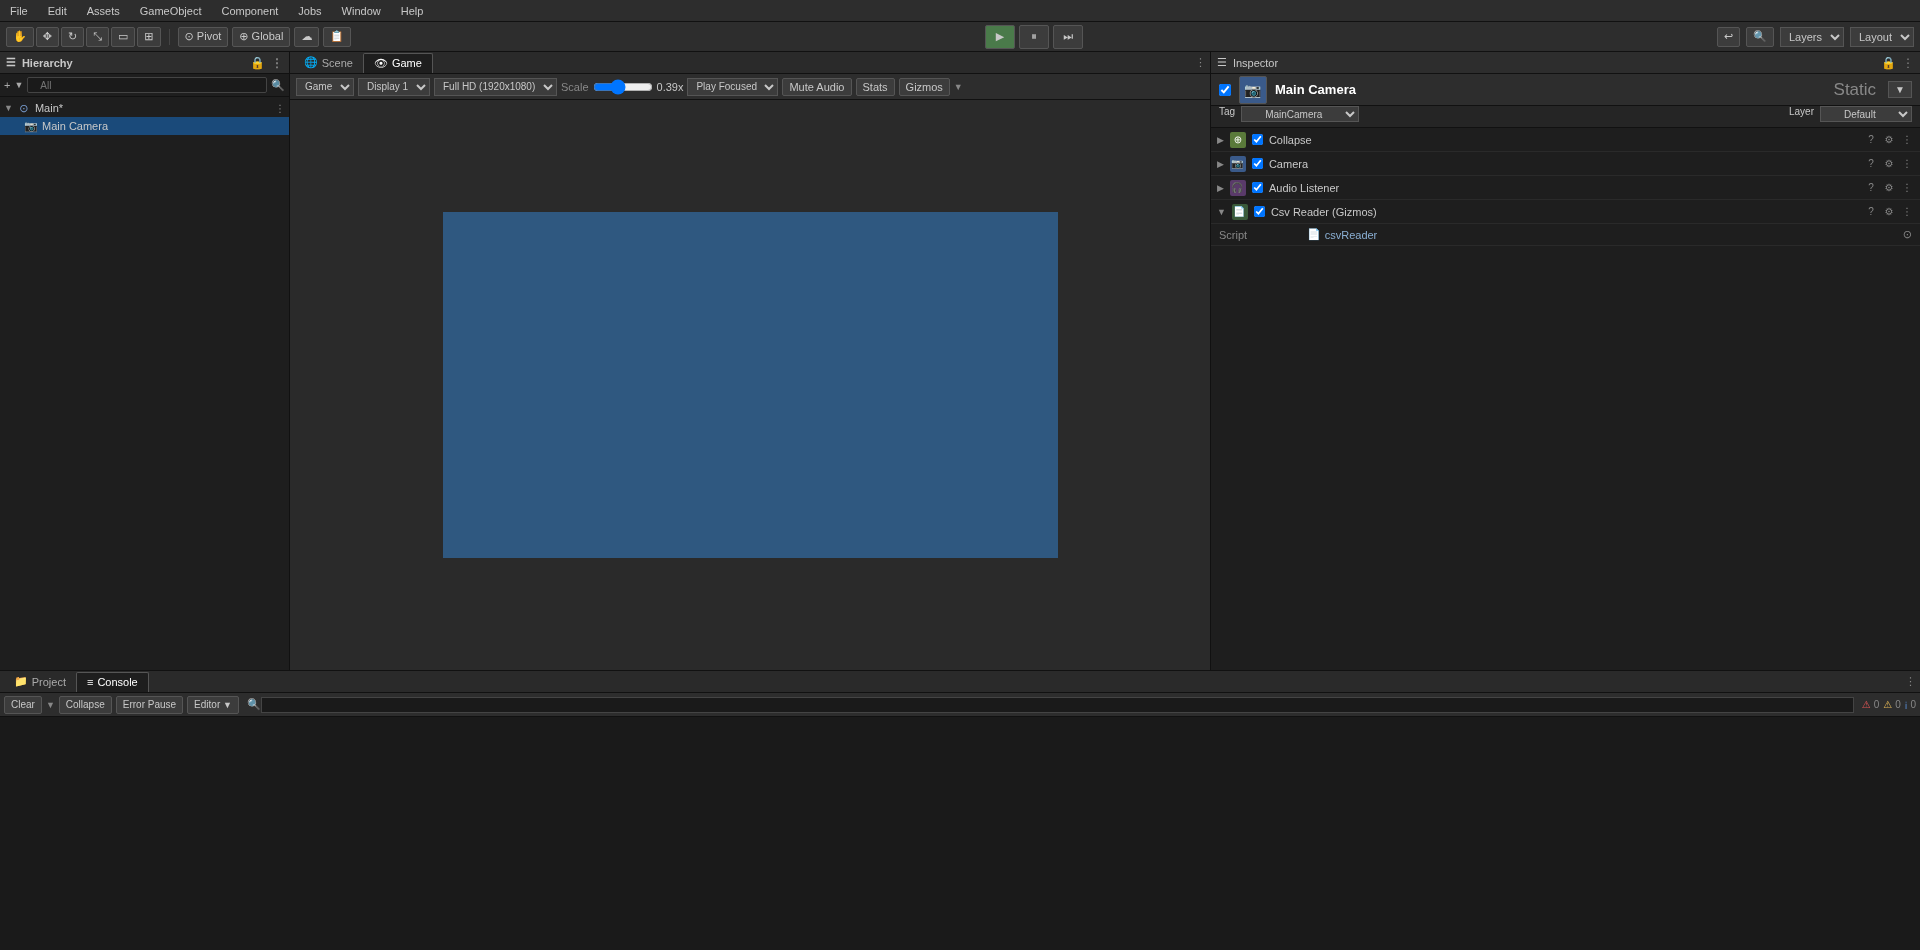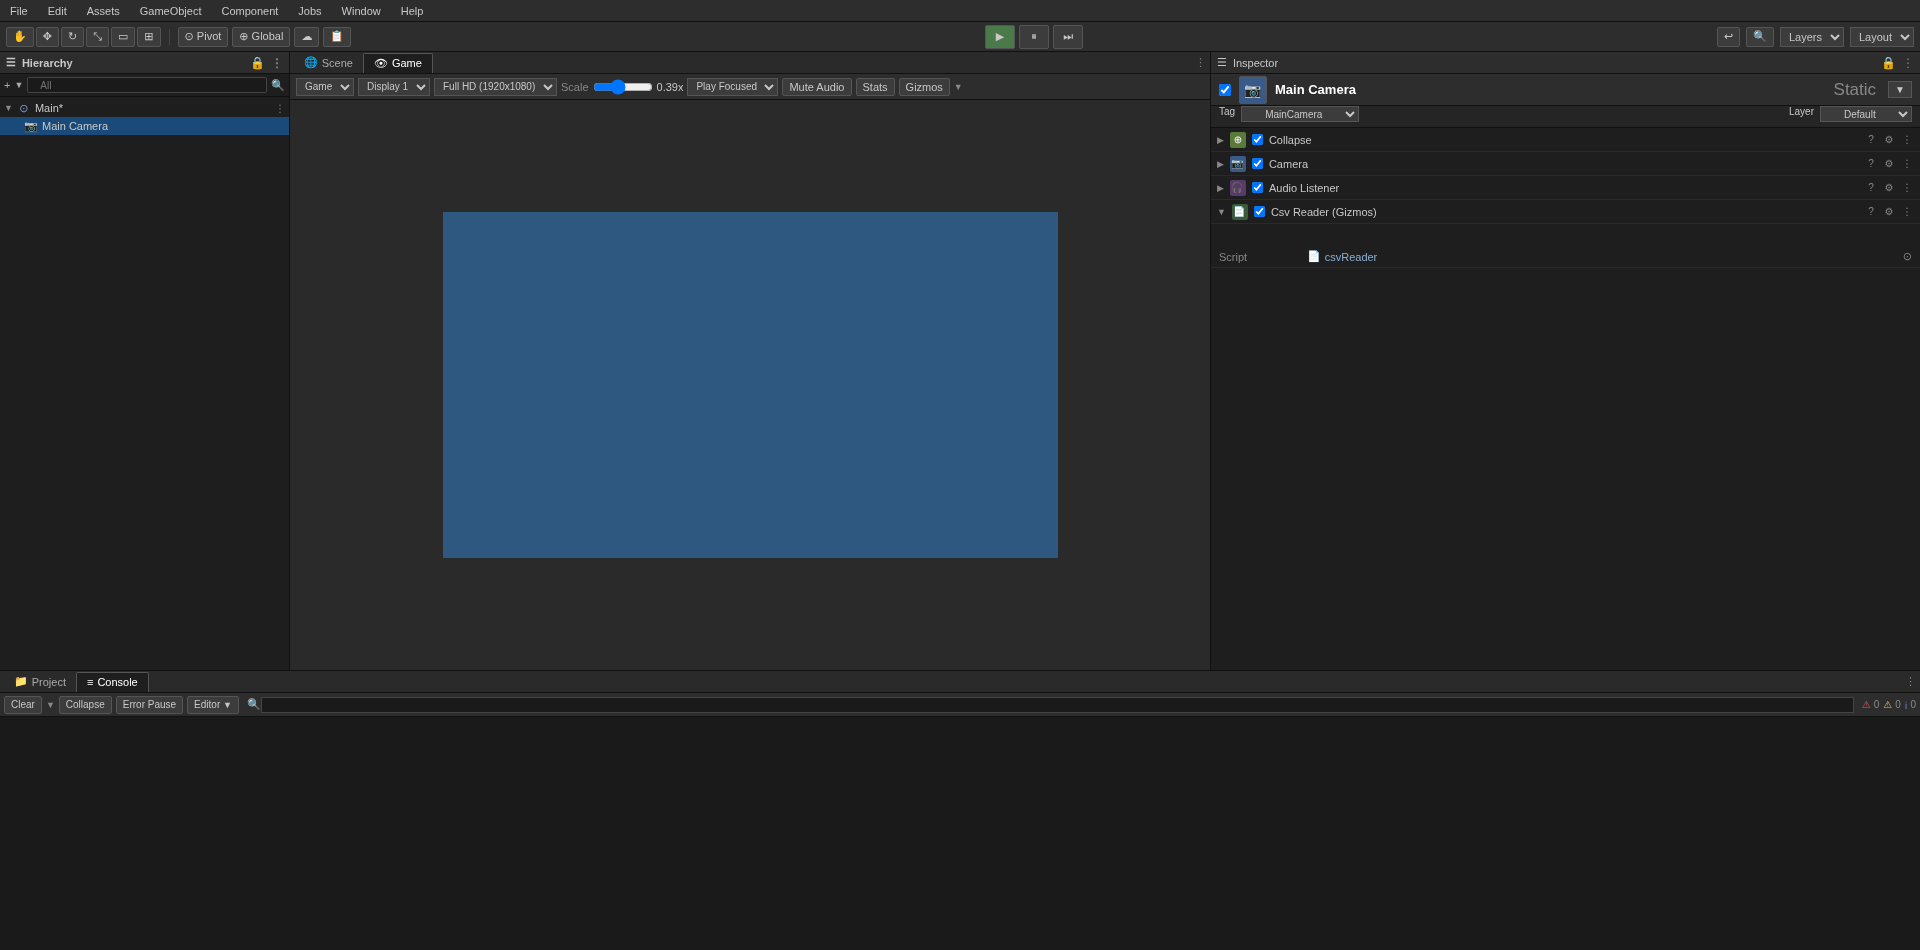--- a/index.html
+++ b/index.html
@@ -339,21 +339,20 @@
       color: #888;
       font-size: 10px;
       cursor: pointer;
     }
     .script-row {
       display: flex;
       align-items: center;
       padding: 4px 8px;
       gap: 8px;
       border-bottom: 1px solid #2a2a2a;
-      margin-top: 22px;
     }
     .script-label {
       color: #888;
       font-size: 11px;
       width: 80px;
     }
     .script-value {
       display: flex;
       align-items: center;
       gap: 4px;

